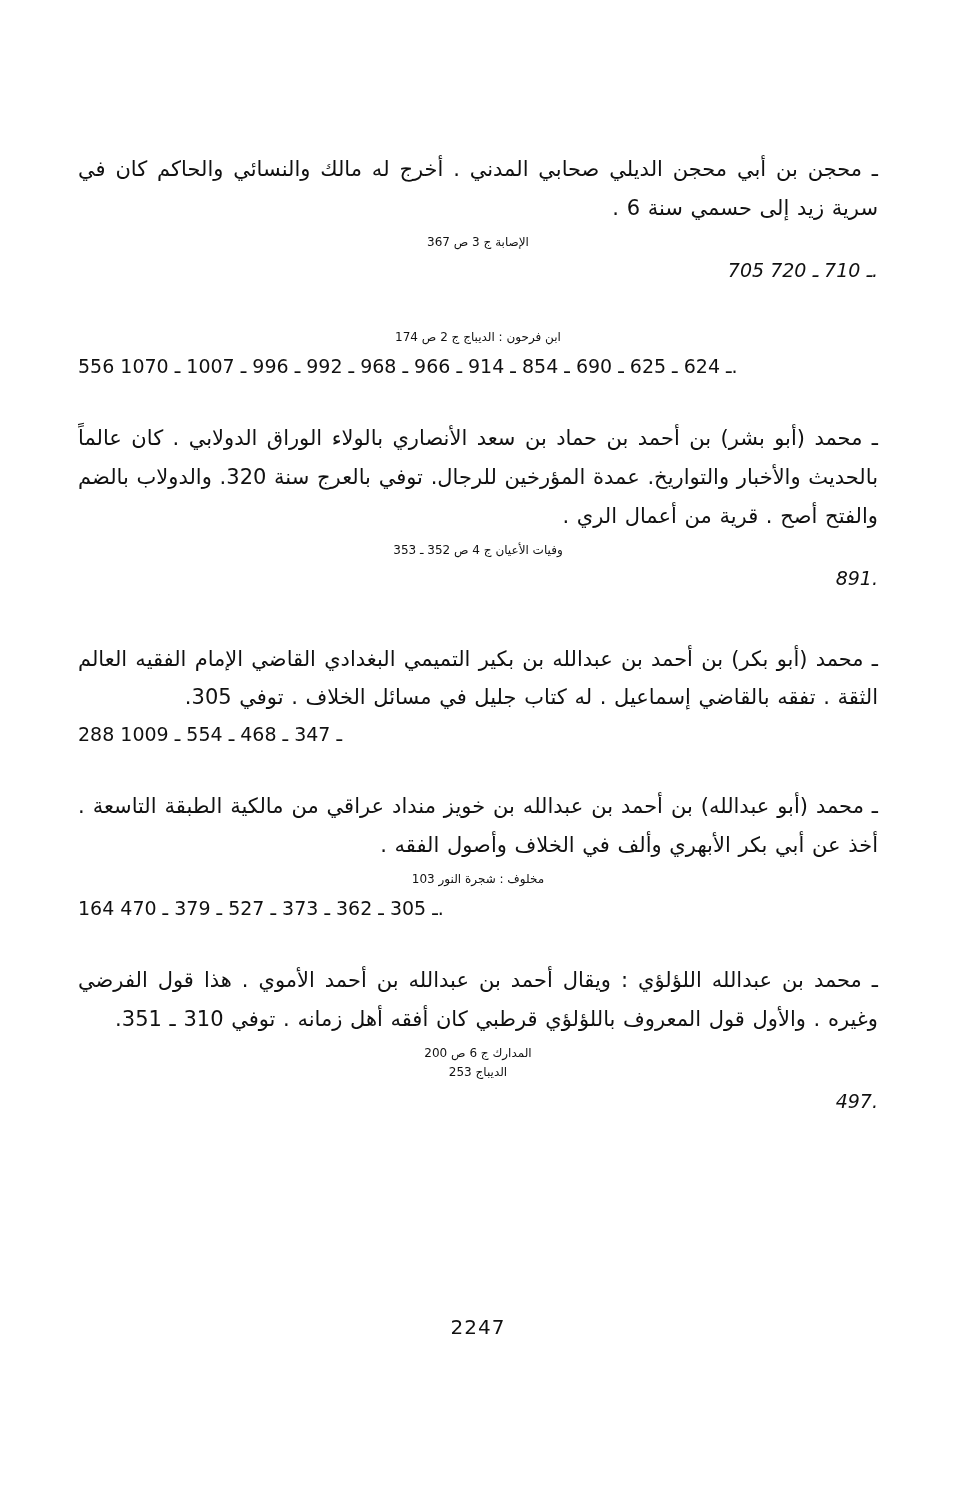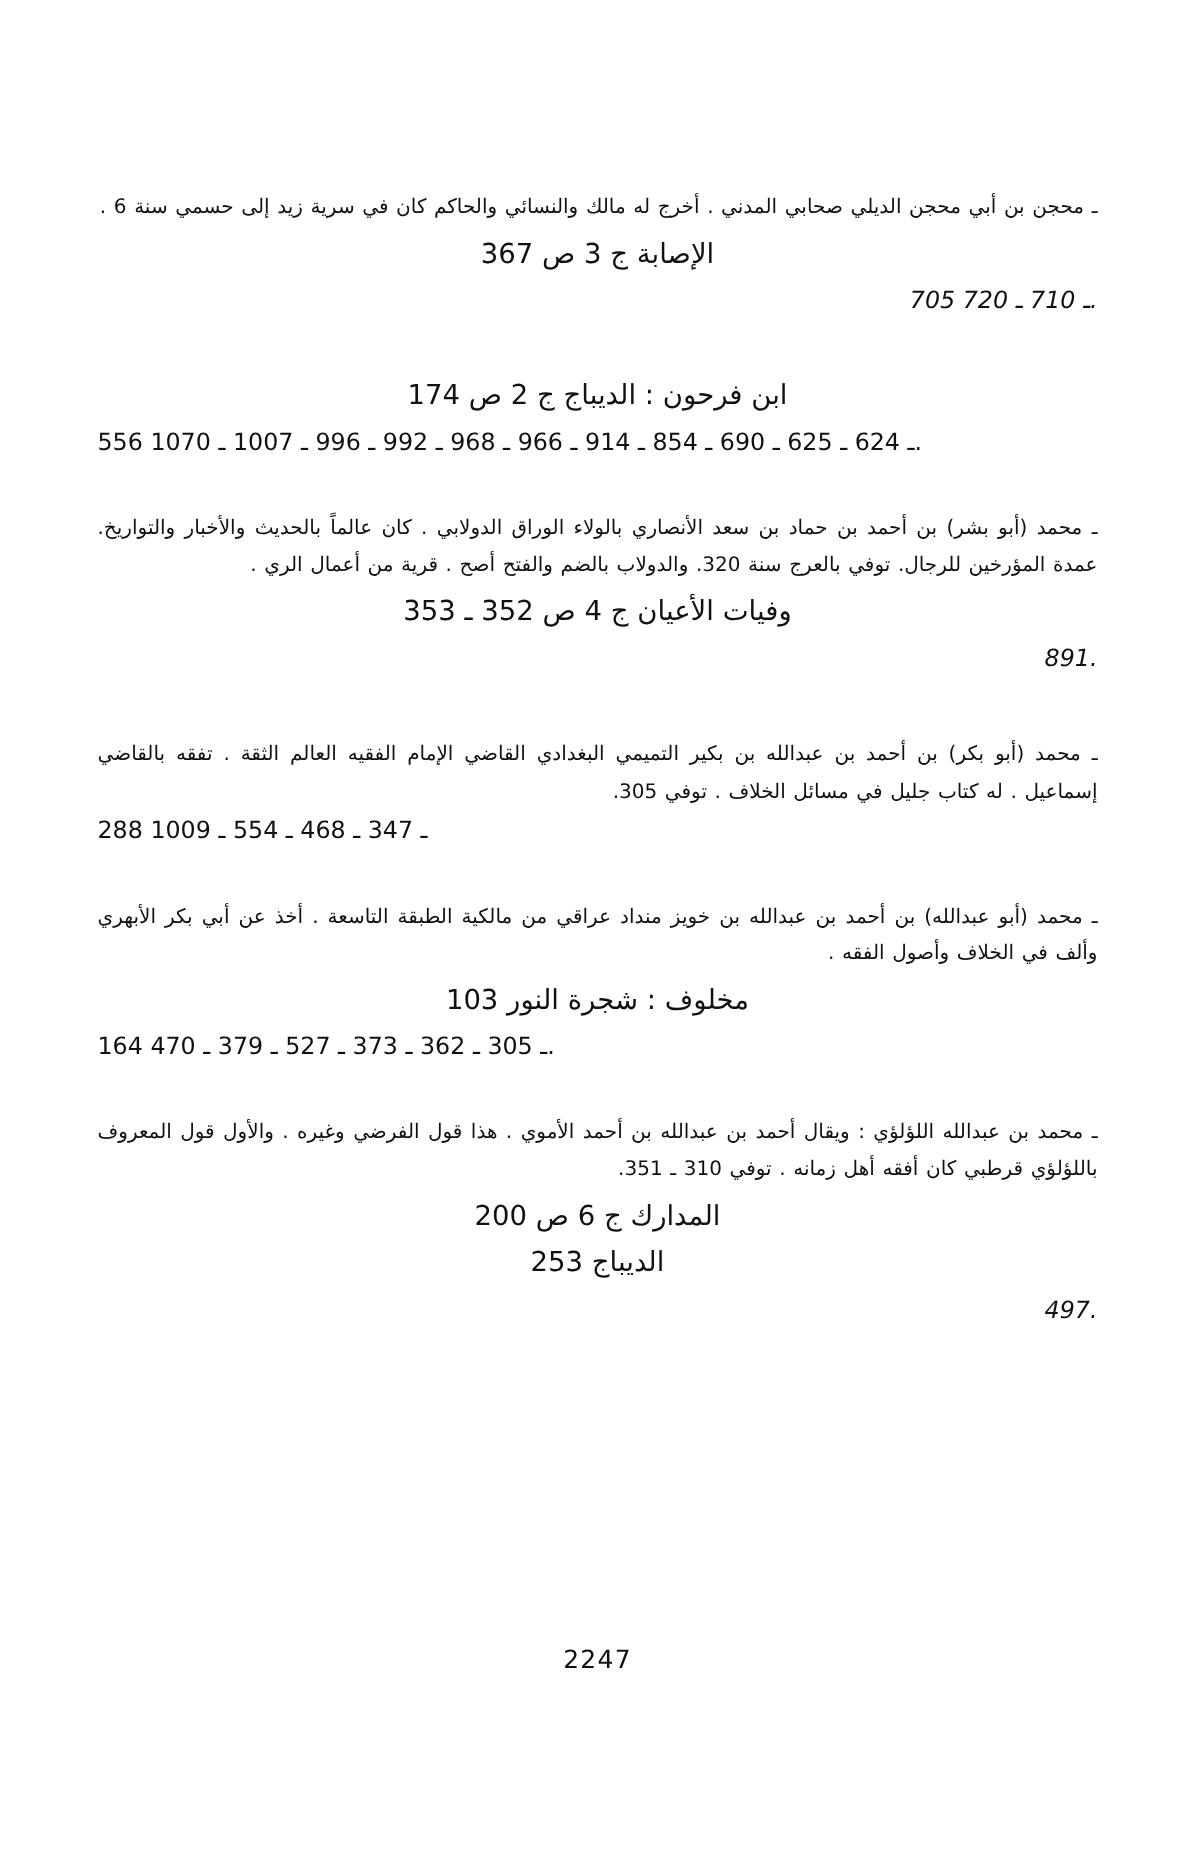--- a/index.html
+++ b/index.html
@@ -27,29 +27,29 @@
     position: absolute;
     top: 150px;
     right: 78px;
     left: 78px;
     direction: rtl;
   }
   .entry {
     margin-bottom: 26px;
   }
   .entry-body {
-    font-size: 16px;
+    font-size: 21px;
     line-height: 1.85;
     text-align: justify;
     text-align-last: right;
     letter-spacing: 0px;
     word-spacing: 1px;
   }
   .ref-line {
-    font-size: 22px;
+    font-size: 12px;
     line-height: 1.8;
     margin-top: 4px;
   }
   .ref-center {
     text-align: center;
   }
   .nums {
     font-size: 19px;
     line-height: 1.8;
     direction: ltr;

